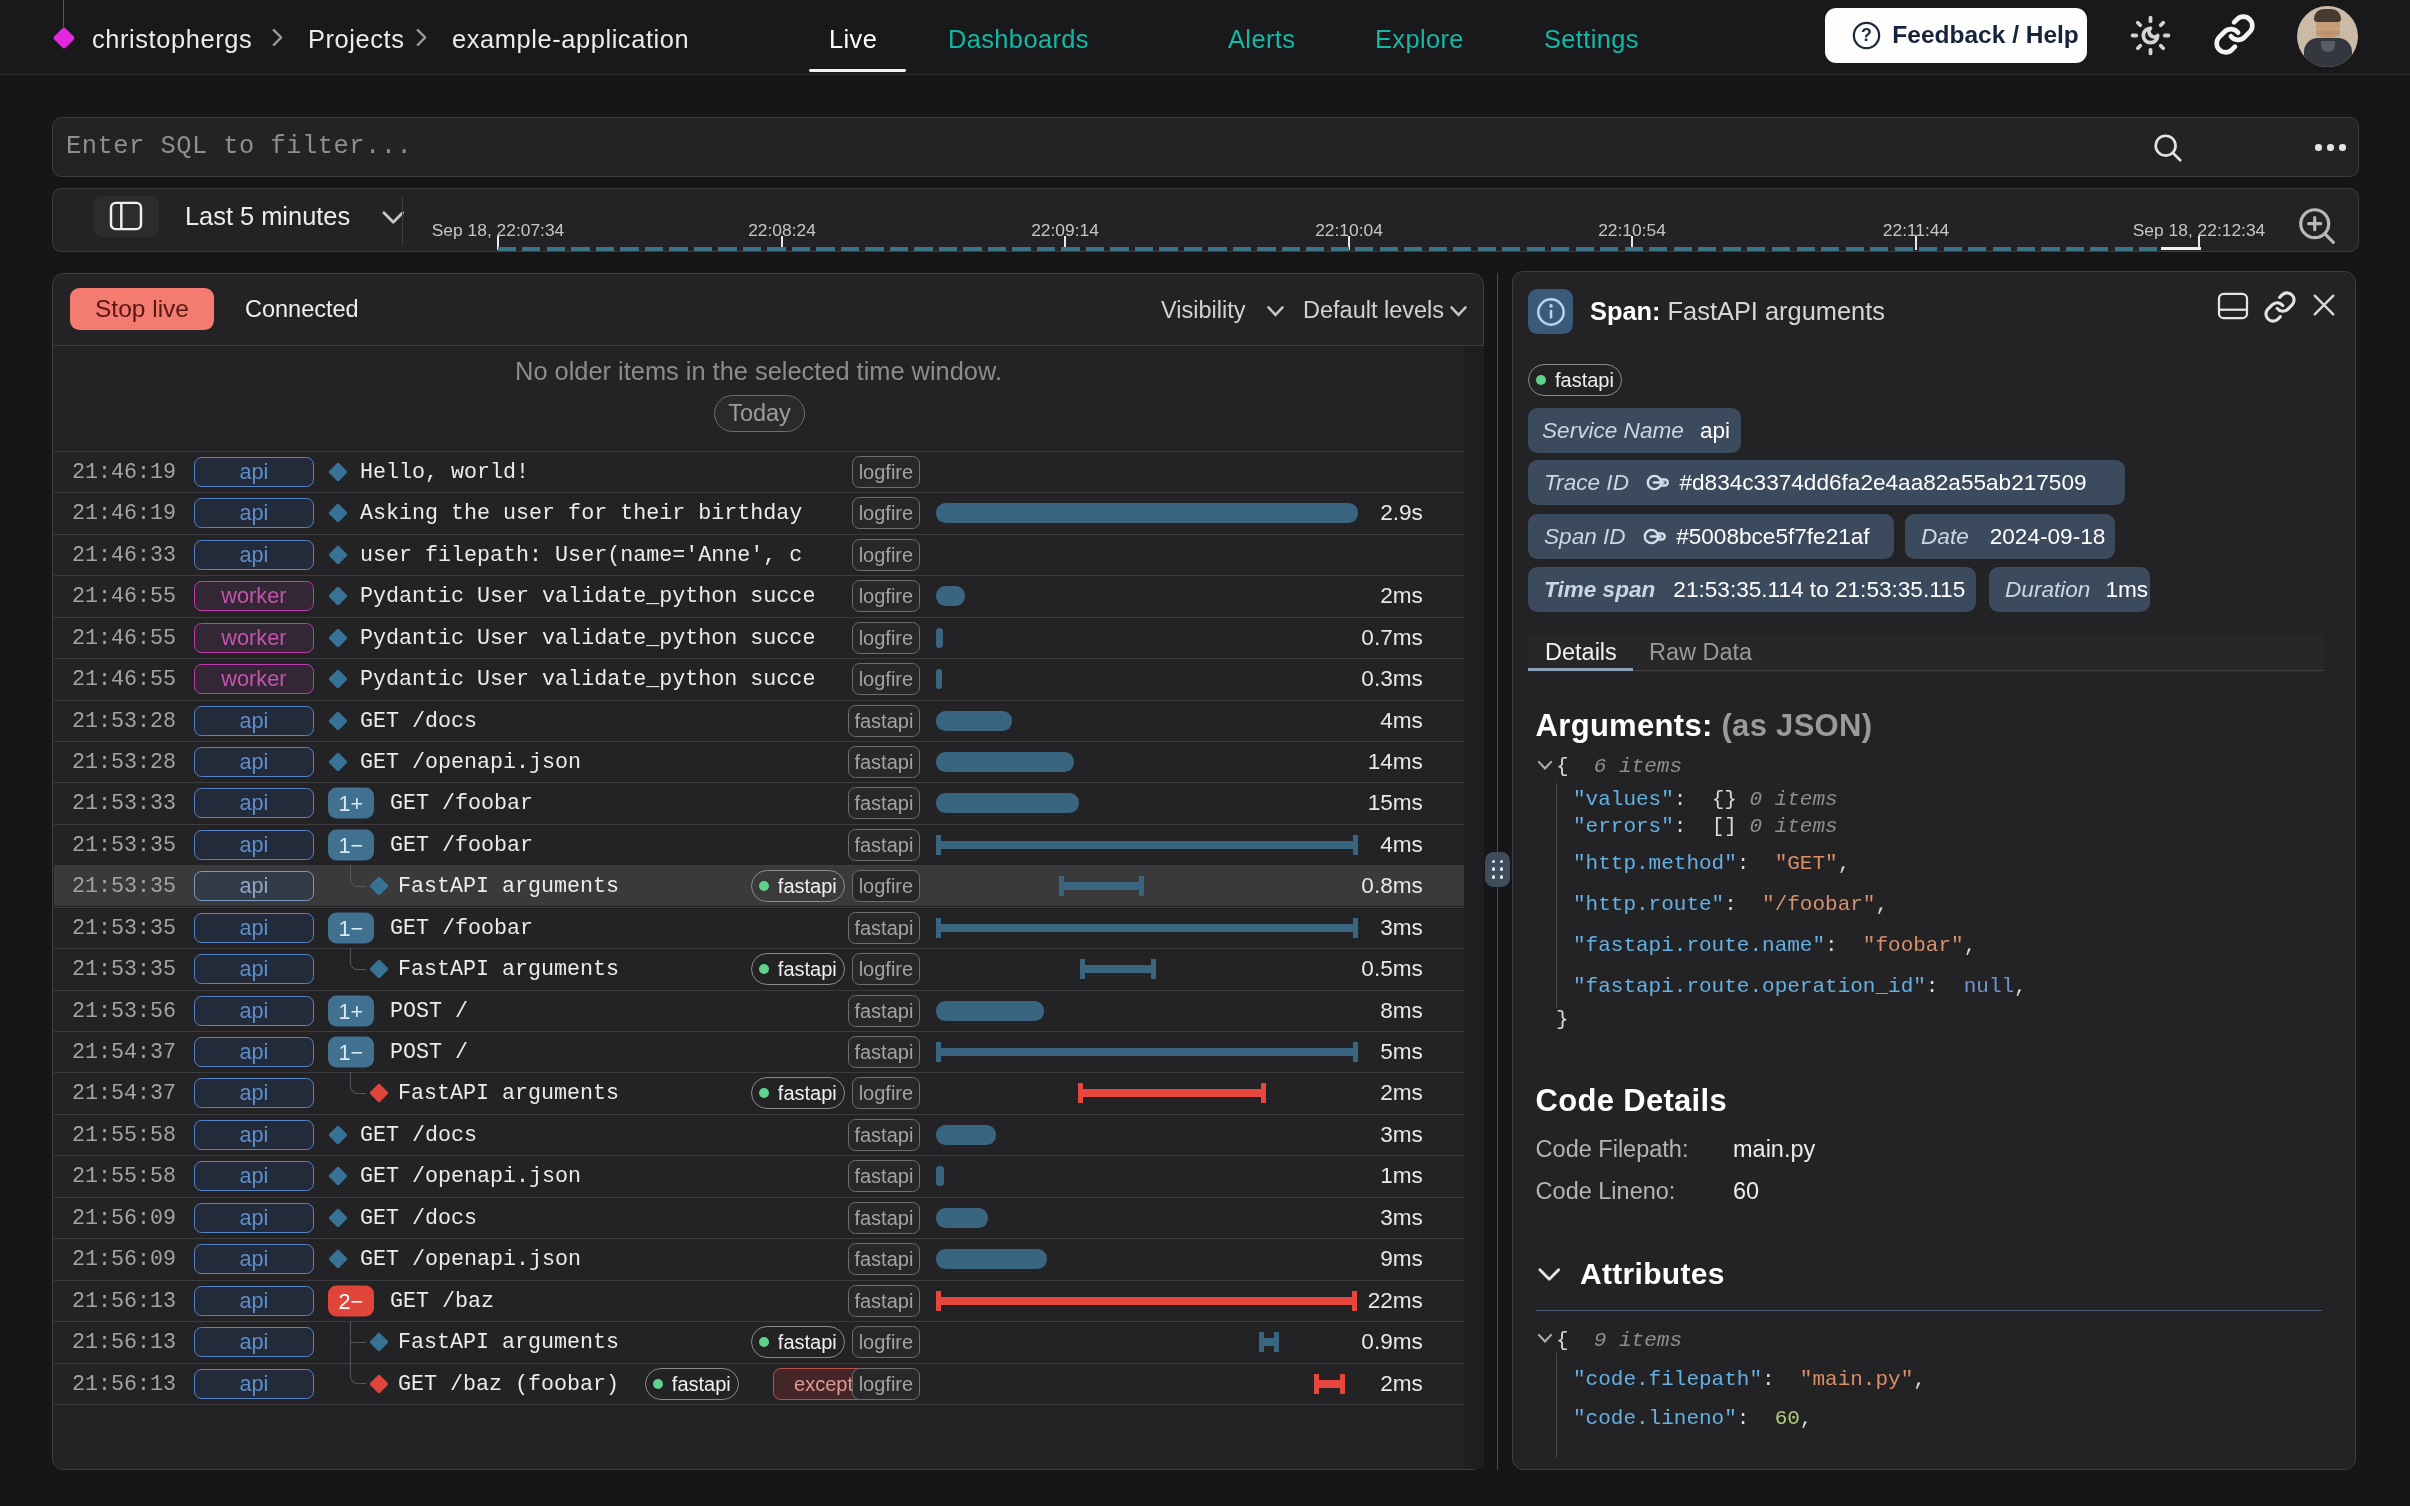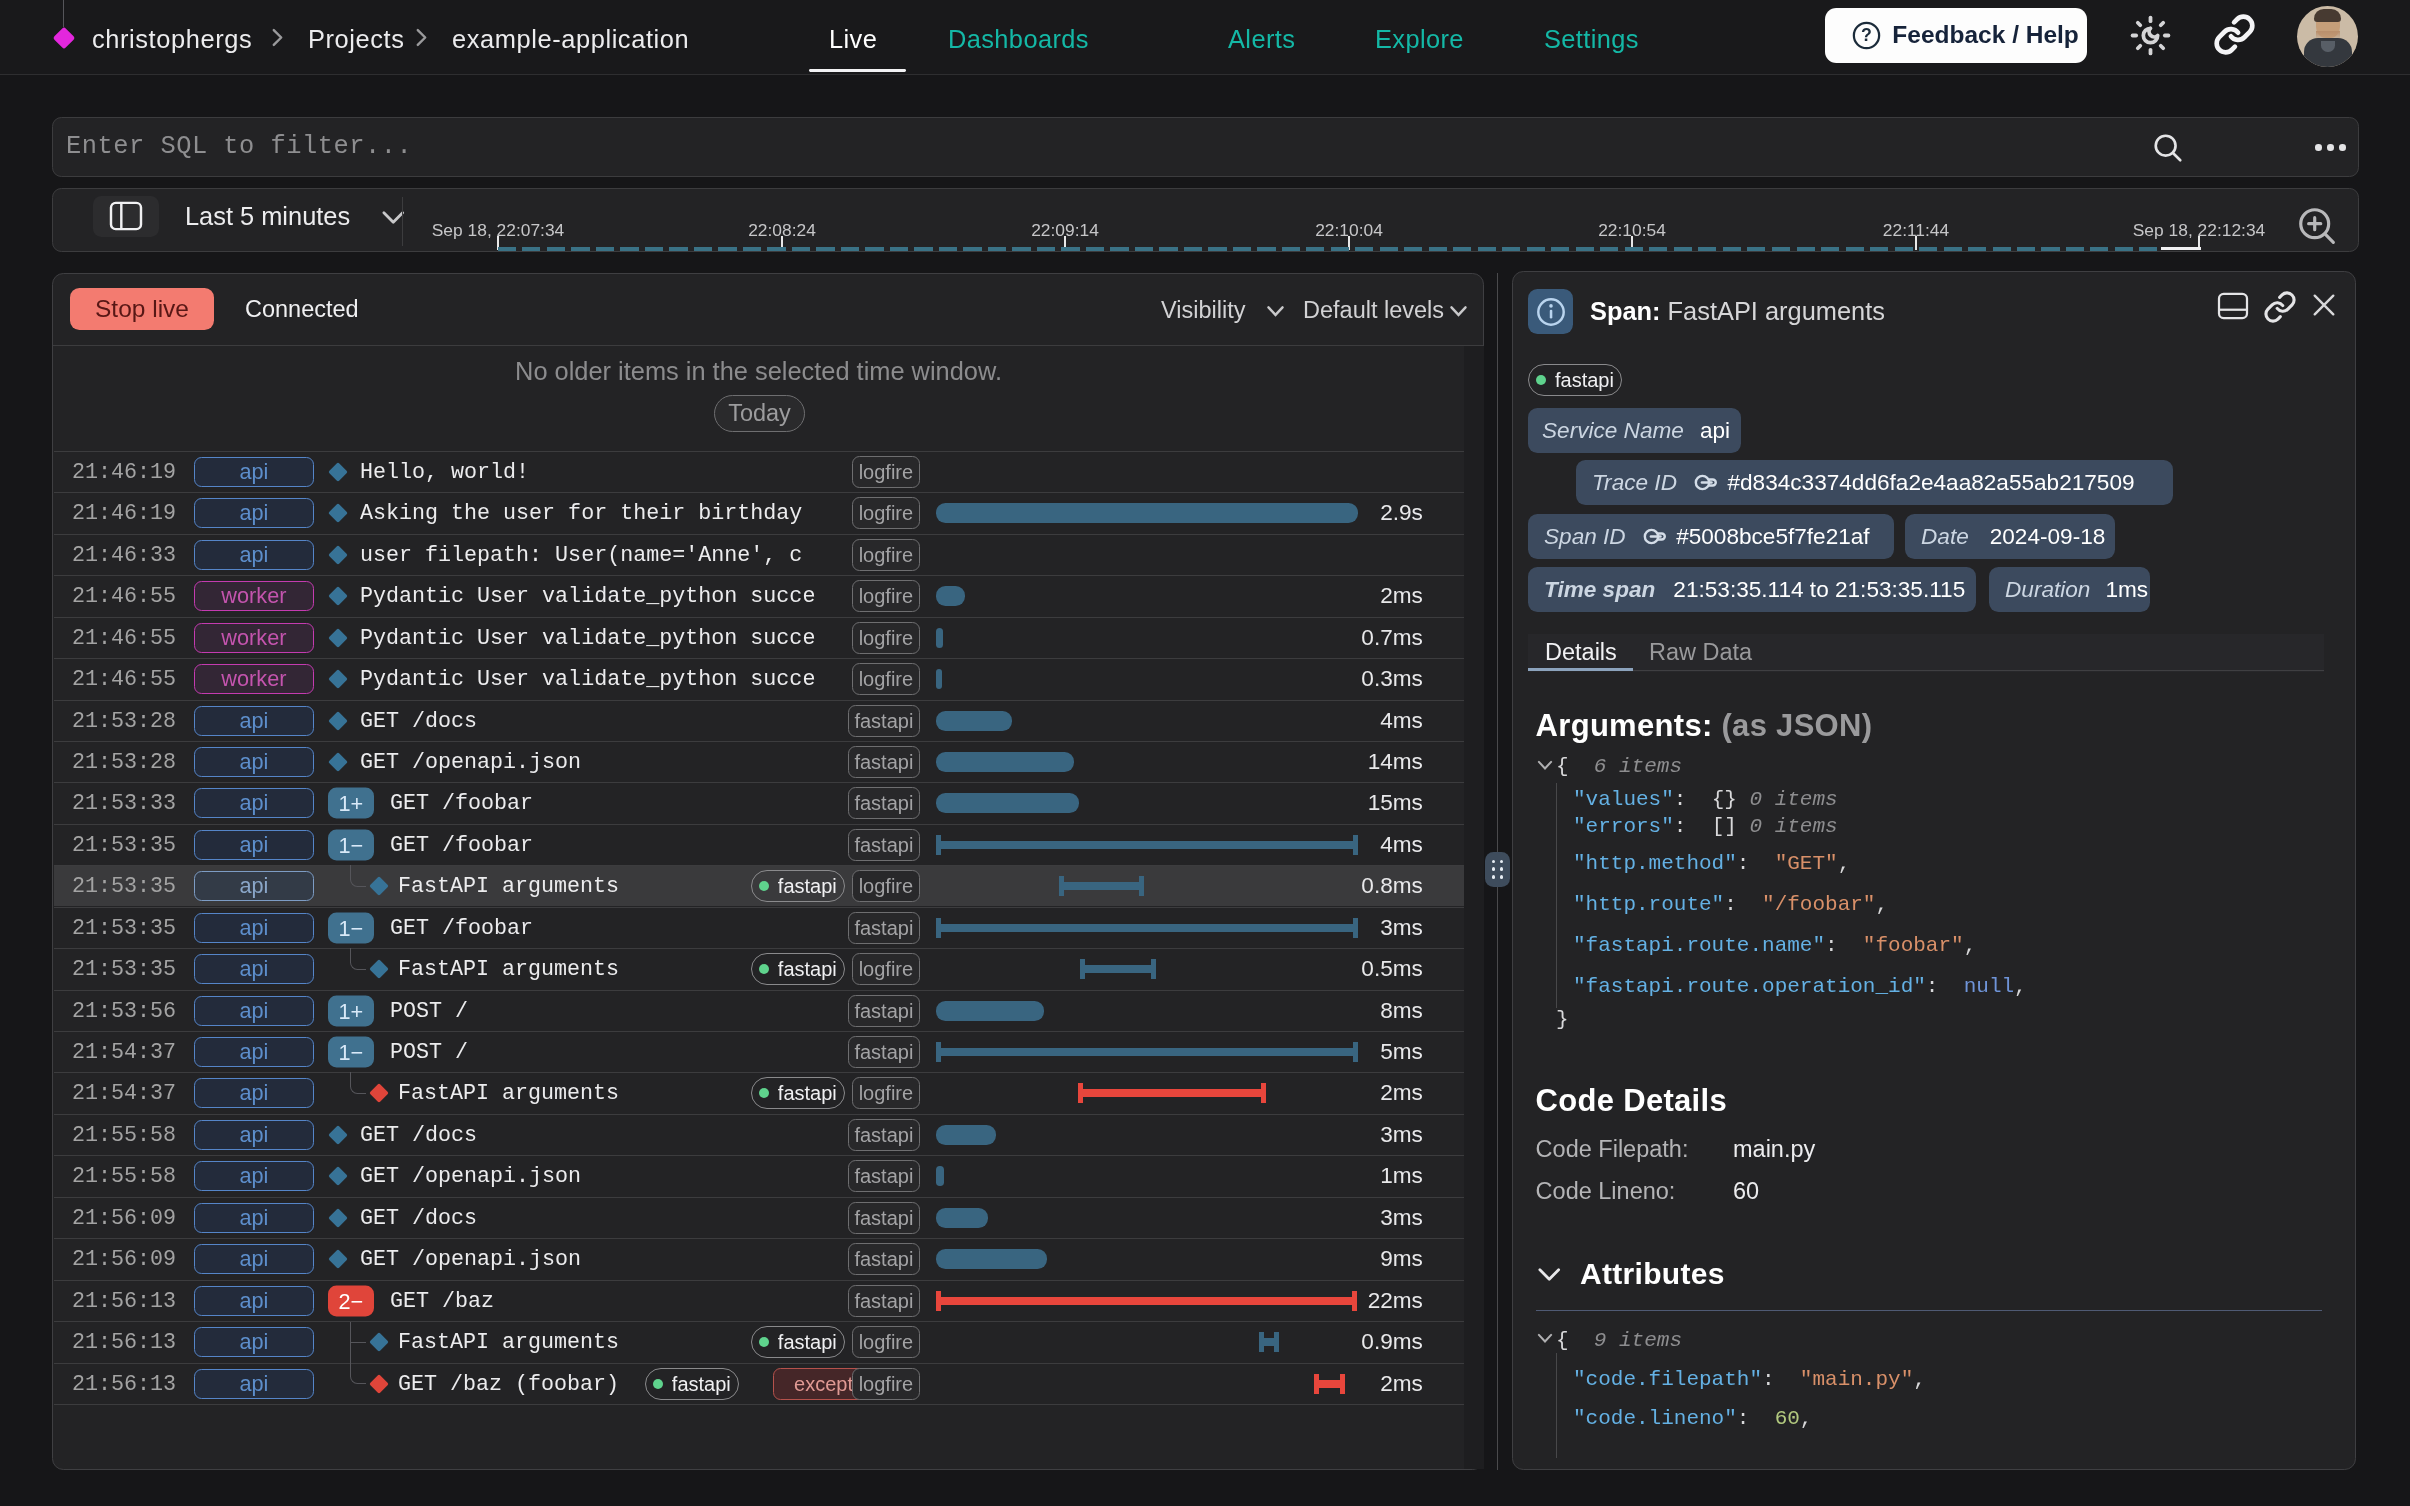--- a/index.html
+++ b/index.html
@@ -451,21 +451,21 @@
   <svg class="abs" style="left:798px;top:20px;" width="26" height="26" viewBox="0 0 28 28" stroke="#d8d8da" stroke-width="2.6" stroke-linecap="round">
       <path d="M4 4l20 20M24 4L4 24"></path>
     </svg>
 
   <div class="fpill" style="left:15px;top:108px;width:94px;"><div class="dot"></div>fastapi</div>
 
   <div class="slatechip" style="left:15px;top:136px;width:213px;">
       <span class="lbl" style="margin-left:14px;">Service Name</span>
       <span style="margin-left:16px;">api</span>
     </div>
-  <div class="slatechip" style="left:15px;top:188px;width:597px;margin-left:48px;">
+  <div class="slatechip" style="left:15px;top:188px;width:597px;">
       <span class="lbl" style="margin-left:16px;">Trace ID</span>
     <svg style="margin-left:14px;" width="29" height="29" viewBox="0 0 24 24" fill="none" stroke="#d4dde8" stroke-width="2" stroke-linecap="round">
         <circle cx="9.5" cy="12" r="5.5"></circle>
         <path d="M15 9.5h3a2.5 2.5 0 0 1 0 5h-3"></path>
         <path d="M9 12h8"></path>
       </svg>
     <span style="margin-left:7.5px;">#d834c3374dd6fa2e4aa82a55ab217509</span>
     </div>
   <div class="slatechip" style="left:15px;top:242px;width:366px;">
       <span class="lbl" style="margin-left:16px;">Span ID</span>

